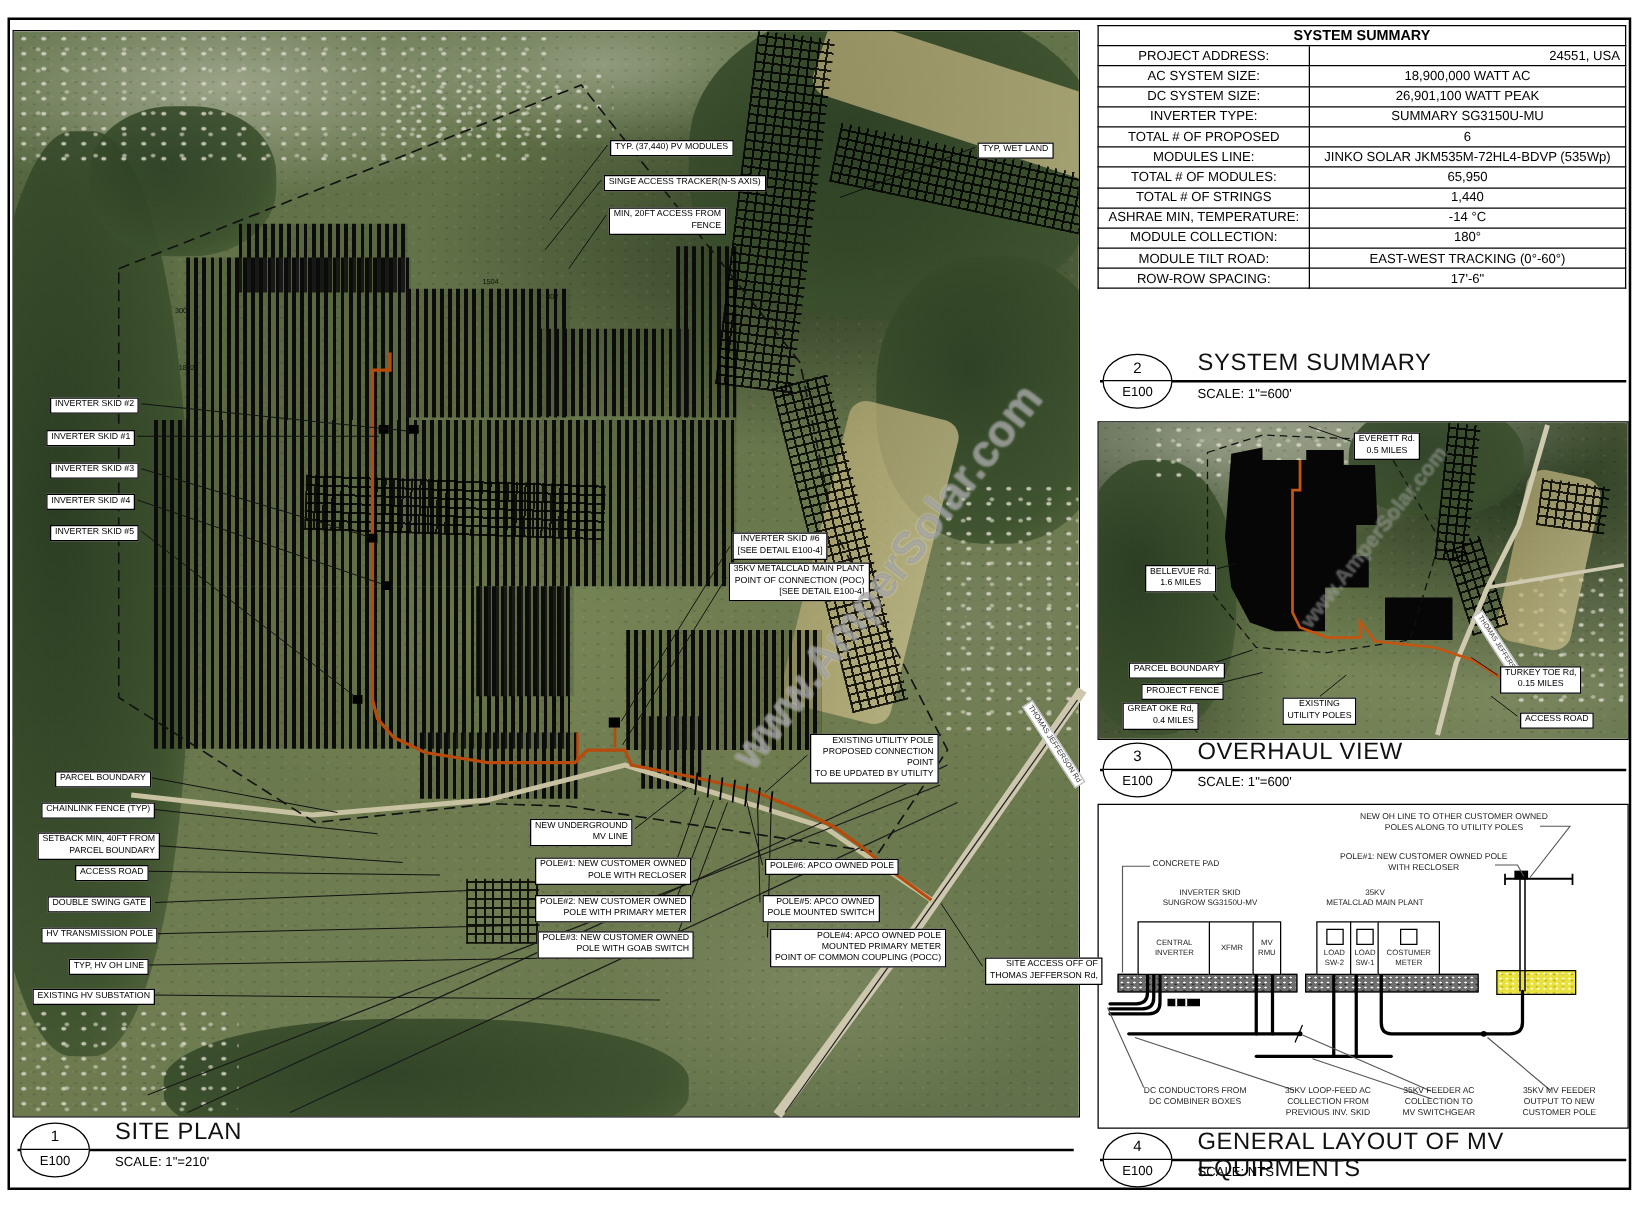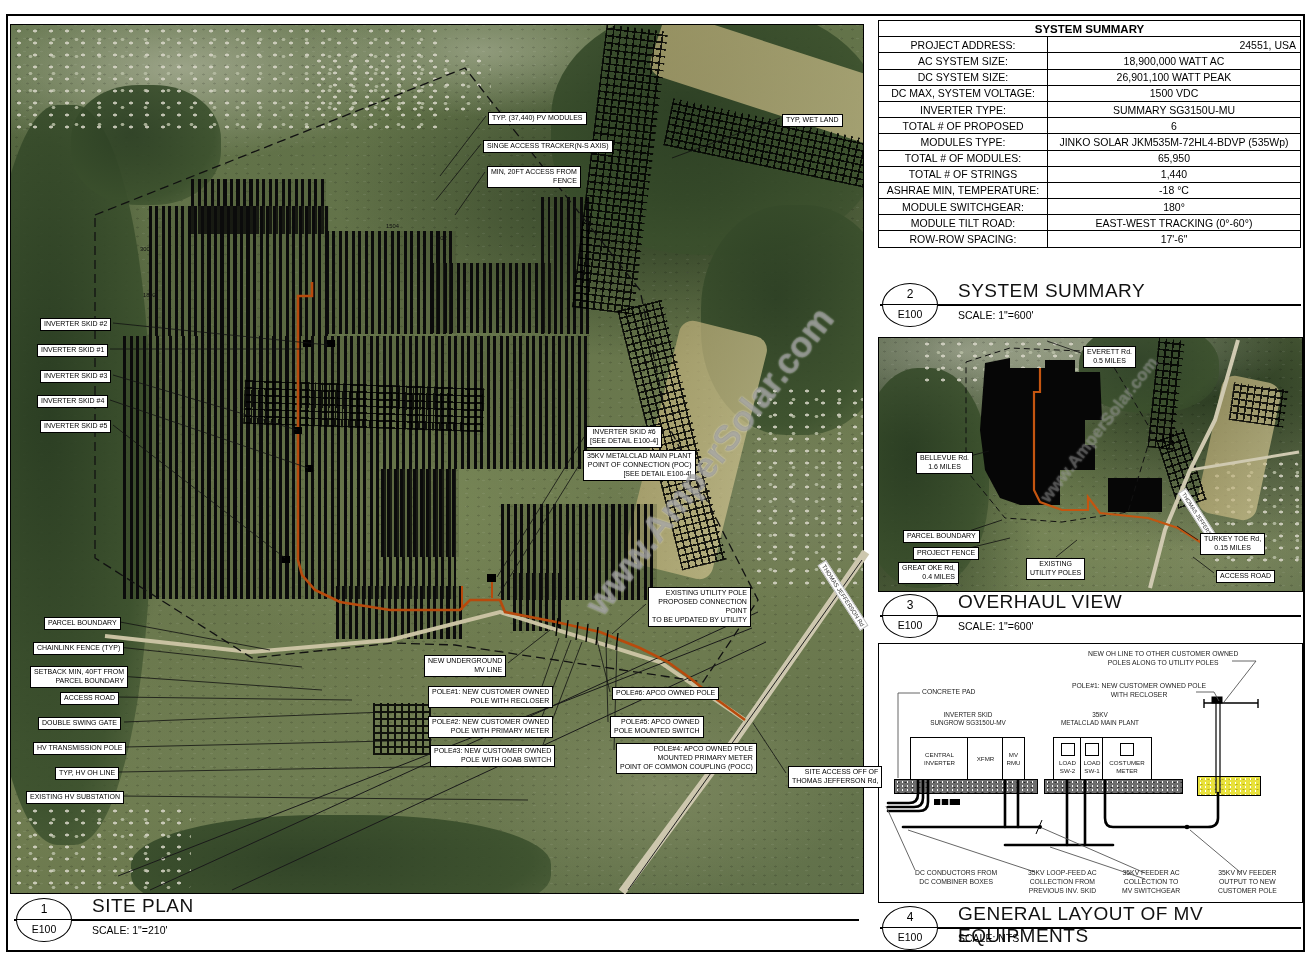--- a/index.html
+++ b/index.html
@@ -386,49 +386,45 @@
         </tr>
         <tr>
           <td class="lab">AC SYSTEM SIZE:</td>
           <td class="val">18,900,000 WATT AC</td>
         </tr>
         <tr>
           <td class="lab">DC SYSTEM SIZE:</td>
           <td class="val">26,901,100 WATT PEAK</td>
         </tr>
         <tr>
-          <td class="lab">DC MAX, SYSTEM VOLTAGE:</td>
-          <td class="val">1500 VDC</td>
-        </tr>
-        <tr>
           <td class="lab">INVERTER TYPE:</td>
           <td class="val">SUMMARY SG3150U-MU</td>
         </tr>
         <tr>
           <td class="lab">TOTAL # OF PROPOSED</td>
           <td class="val">6</td>
         </tr>
         <tr>
-          <td class="lab">MODULES TYPE:</td>
+          <td class="lab">MODULES LINE:</td>
           <td class="val">JINKO SOLAR JKM535M-72HL4-BDVP (535Wp)</td>
         </tr>
         <tr>
           <td class="lab">TOTAL # OF MODULES:</td>
           <td class="val">65,950</td>
         </tr>
         <tr>
           <td class="lab">TOTAL # OF STRINGS</td>
           <td class="val">1,440</td>
         </tr>
         <tr>
           <td class="lab">ASHRAE MIN, TEMPERATURE:</td>
-          <td class="val">-18 °C</td>
-        </tr>
-        <tr>
-          <td class="lab">MODULE SWITCHGEAR:</td>
+          <td class="val">-14 °C</td>
+        </tr>
+        <tr>
+          <td class="lab">MODULE COLLECTION:</td>
           <td class="val">180°</td>
         </tr>
         <tr>
           <td class="lab">MODULE TILT ROAD:</td>
           <td class="val">EAST-WEST TRACKING (0°-60°)</td>
         </tr>
         <tr>
           <td class="lab">ROW-ROW SPACING:</td>
           <td class="val">17'-6"</td>
         </tr>

